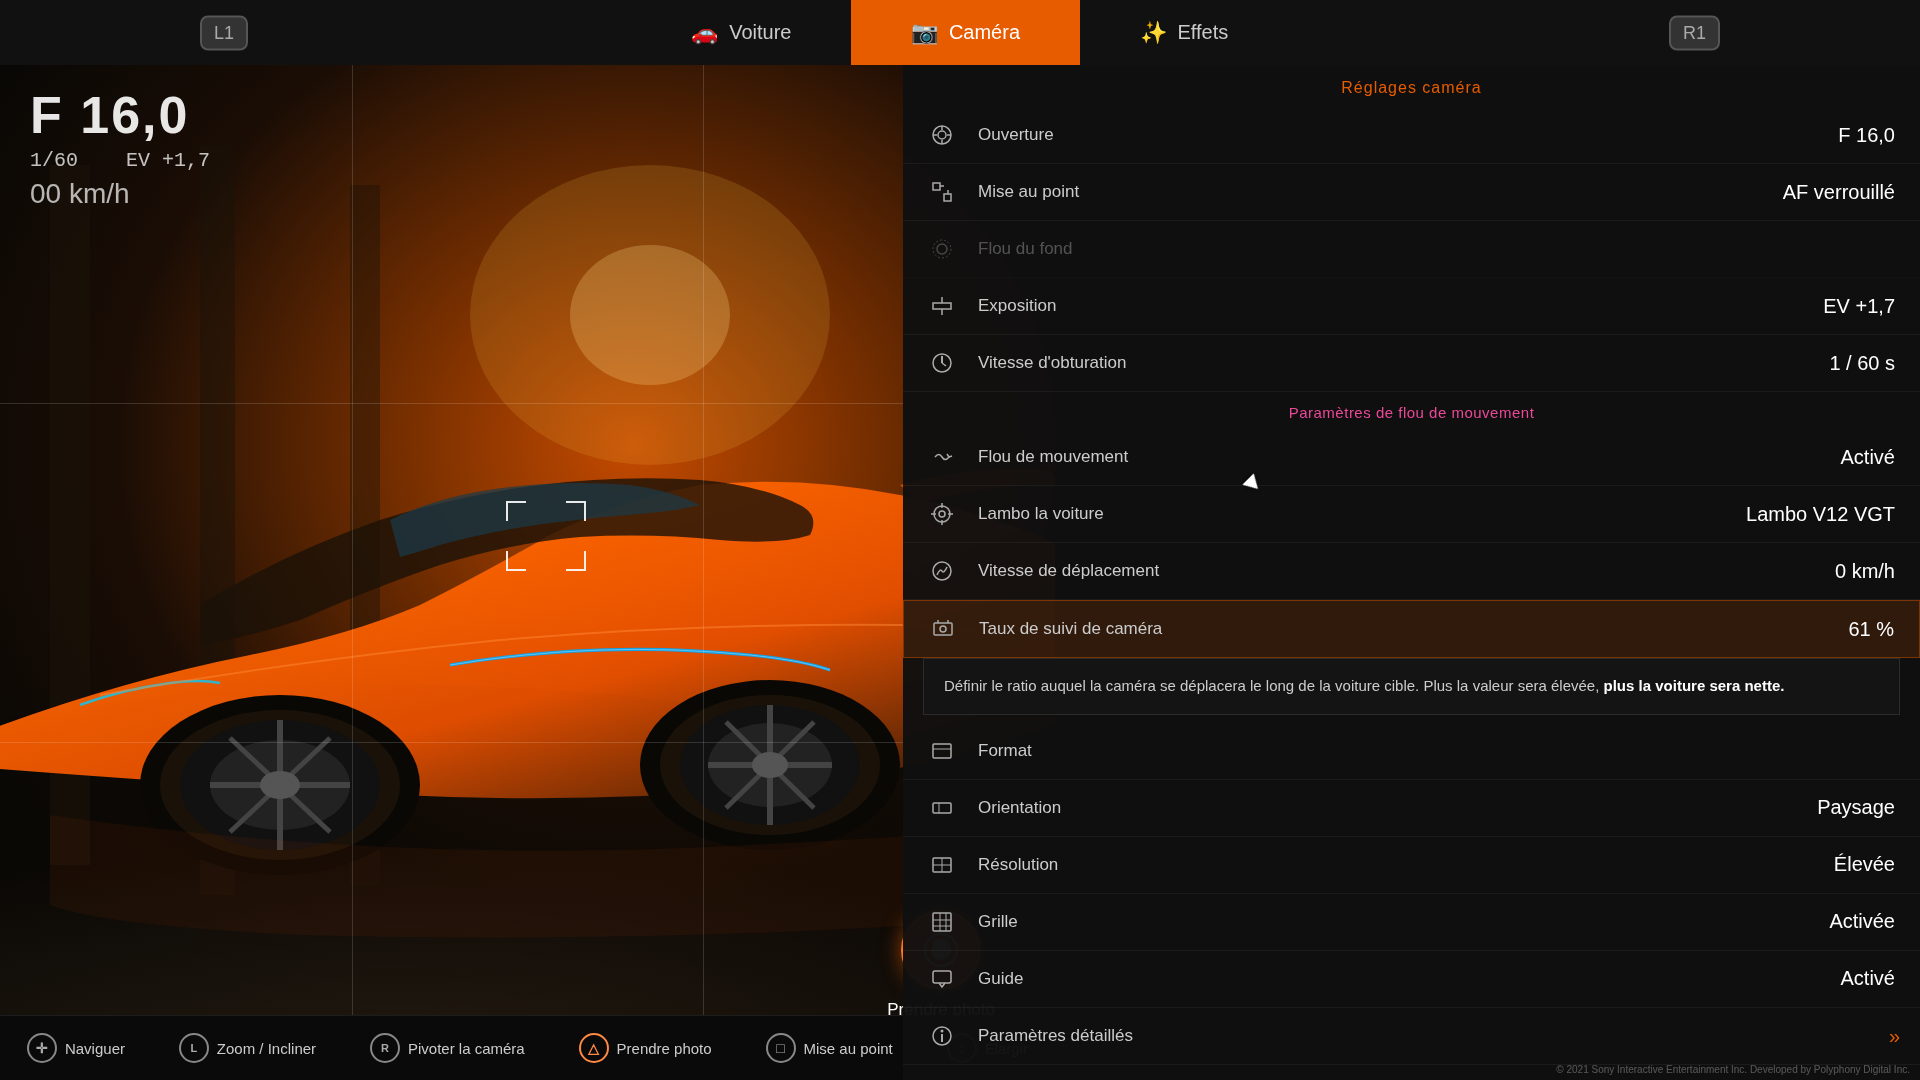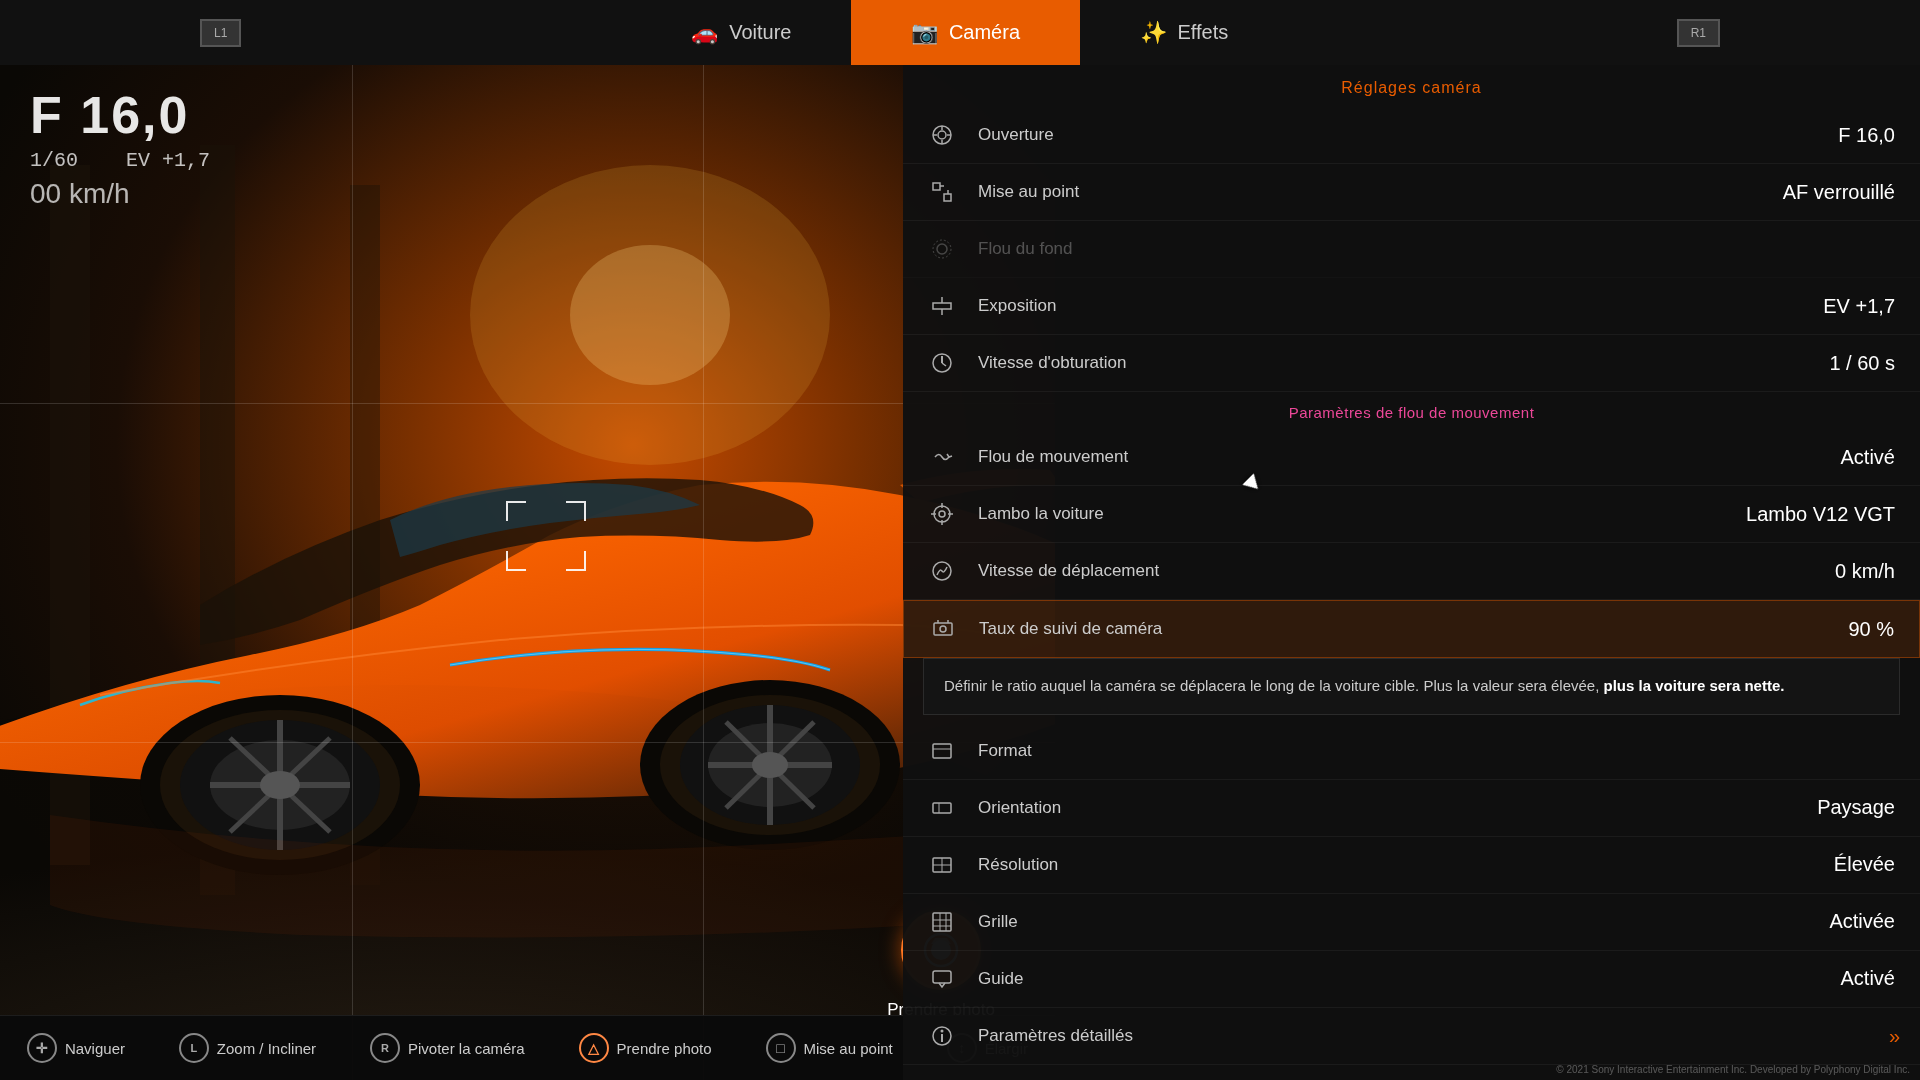--- a/index.html
+++ b/index.html
@@ -49,22 +49,22 @@
     }
 
     .nav-btn {
       position: absolute;
       top: 50%;
       transform: translateY(-50%);
       background: #333;
       border: 2px solid #555;
       color: #aaa;
       padding: 5px 12px;
-      font-size: 12px;
-      border-radius: 0;
+      font-size: 18px;
+      border-radius: 8px;
       cursor: pointer;
     }
     .nav-btn.left { left: 200px; }
     .nav-btn.right { right: 200px; }
 
     
     .viewport {
       position: absolute;
       top: 65px;
       left: 0;
@@ -634,21 +634,21 @@
       <div class="row-icon">
         <svg width="22" height="22" viewBox="0 0 22 22" fill="none">
           <rect x="2" y="5" width="18" height="12" rx="1" stroke="#aaa" stroke-width="1.5"></rect>
           <circle cx="11" cy="11" r="3" stroke="#aaa" stroke-width="1.5"></circle>
           <line x1="6" y1="5" x2="6" y2="2" stroke="#aaa" stroke-width="1.5"></line>
           <line x1="16" y1="5" x2="16" y2="2" stroke="#aaa" stroke-width="1.5"></line>
         </svg>
       </div>
       <span class="row-label">Taux de suivi de caméra</span>
     </div>
-    <span class="row-value">90 %</span>
+    <span class="row-value">61 %</span>
   </div>
 
   <div class="tooltip-box">
     <span>
       Définir le ratio auquel la caméra se déplacera le long de la voiture cible. Plus la valeur sera élevée, <strong>plus la voiture sera nette.</strong>
     </span>
   </div>
 
   <div class="settings-row">
     <div class="row-left">

